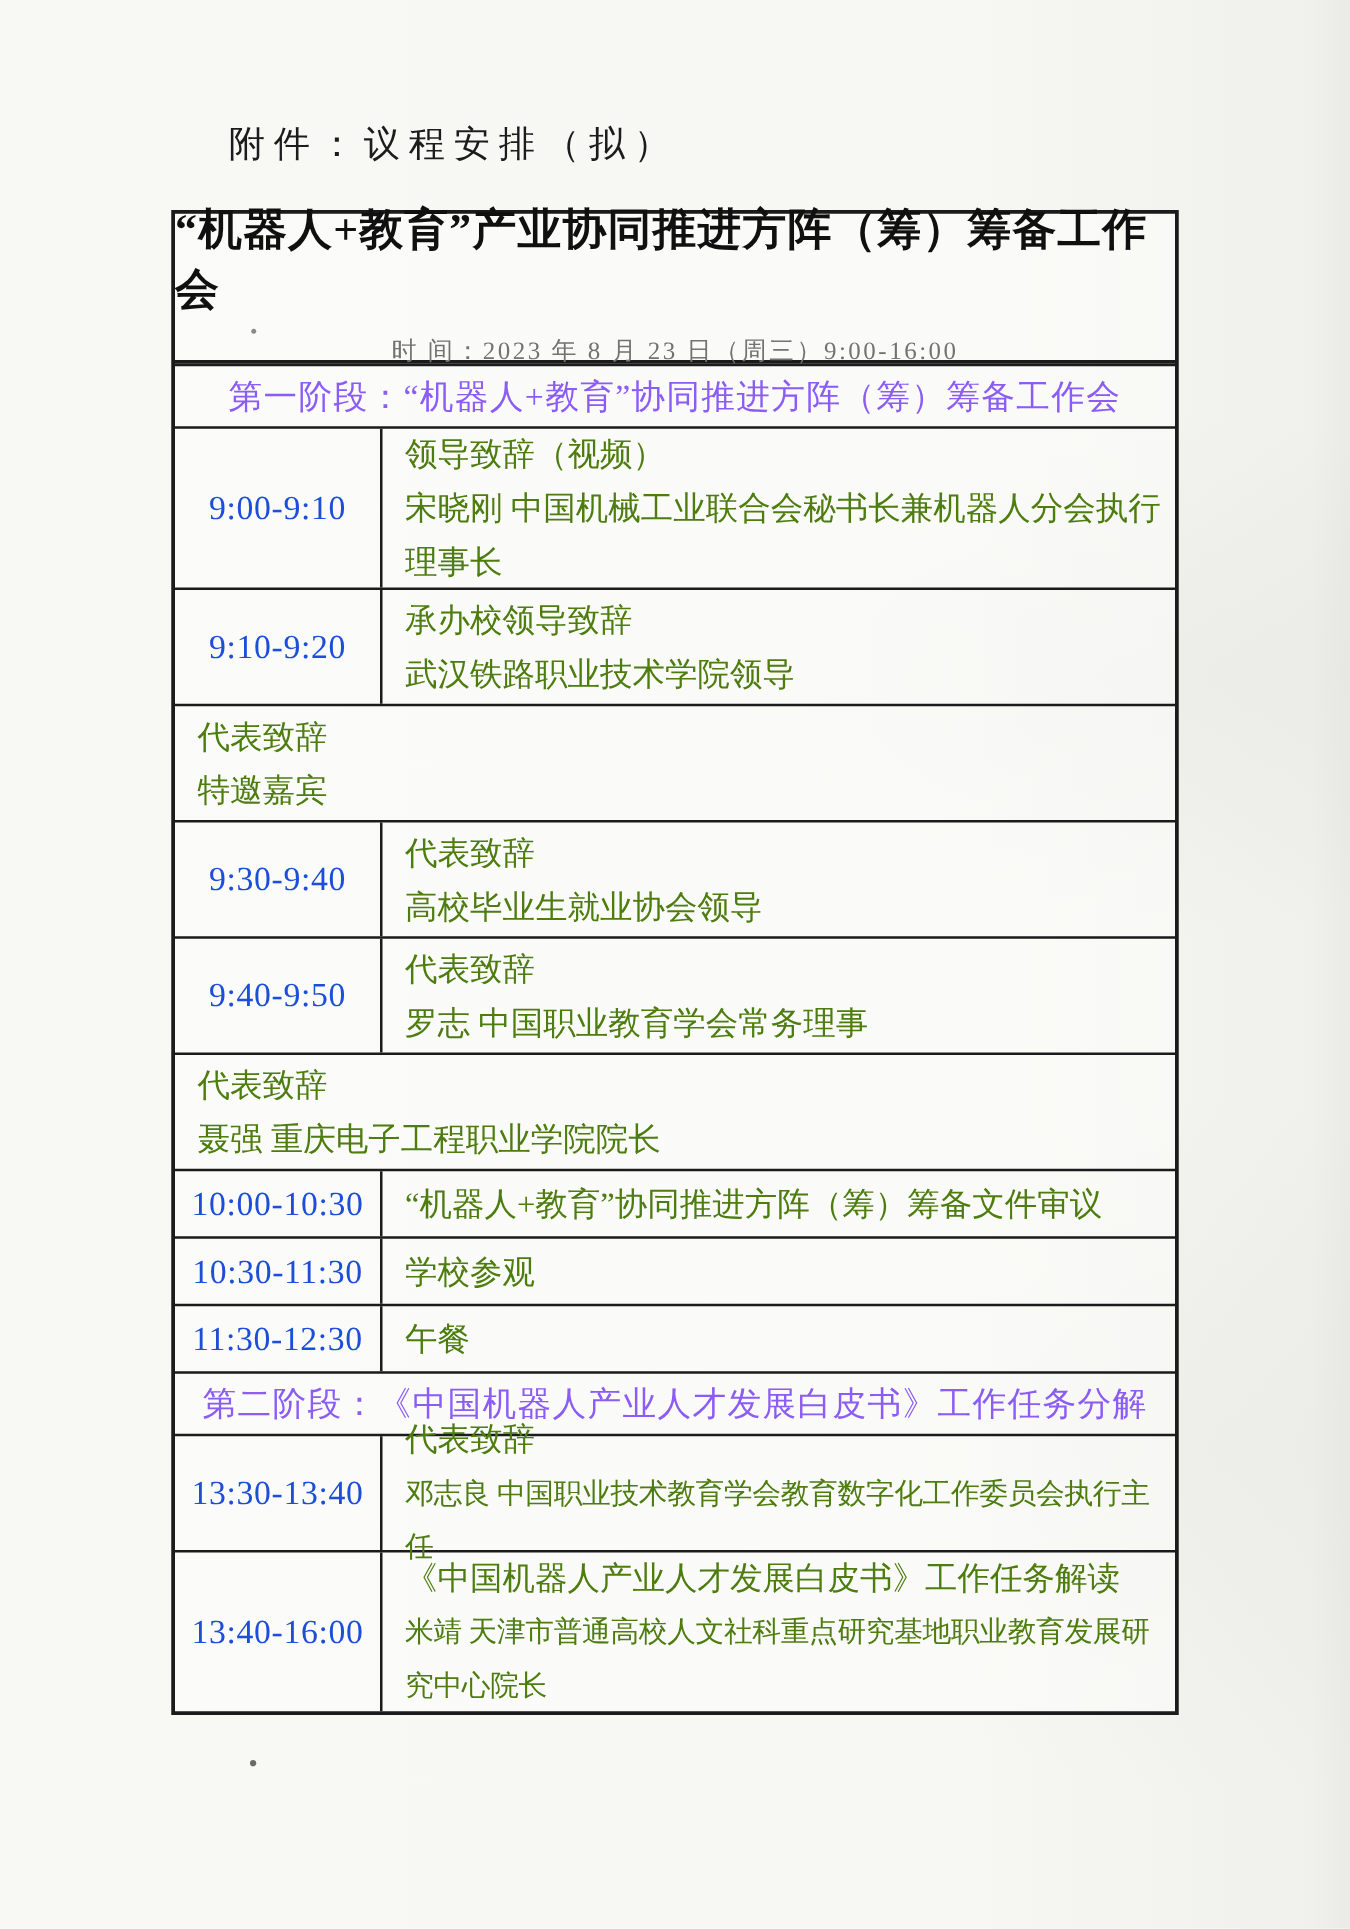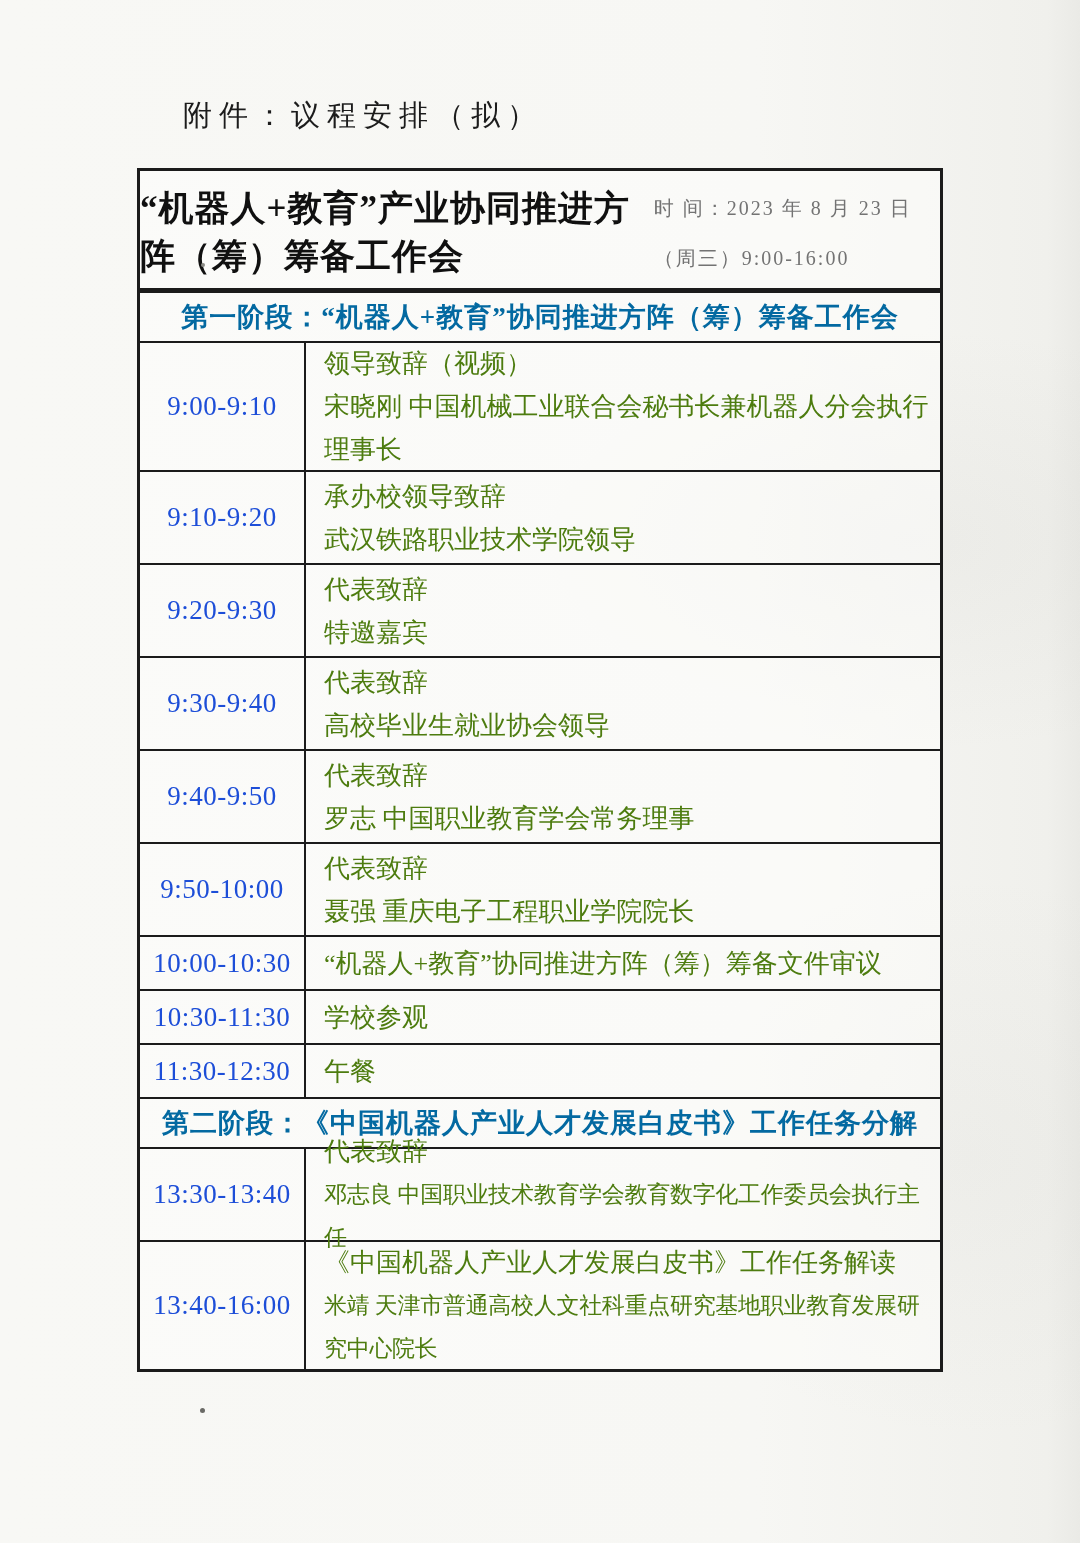--- a/index.html
+++ b/index.html
@@ -28,21 +28,21 @@
   .agenda-table {
     position: absolute;
     left: 137px; top: 168px;
     width: 806px;
     border: 3px solid #1b1b1b;
     background: rgba(253,253,251,0.55);
   }
   .header-block {
     height: 120px;
     border-bottom: 3px solid #1b1b1b;
-    display: flex; flex-direction: row;
+    display: flex; flex-direction: column;
     align-items: center; justify-content: center;
     padding-top: 6px;
   }
   .doc-title {
     font-size: 35px;
     font-weight: bold;
     letter-spacing: 1px;
     line-height: 48px;
     color: #101010;
   }
@@ -51,23 +51,23 @@
     font-weight: normal;
     letter-spacing: 2px;
     line-height: 50px;
     color: #737373;
   }
   .section-row {
     height: 50px;
     border-top: 2px solid #1b1b1b;
     display: flex; align-items: center; justify-content: center;
     font-size: 27px;
-    font-weight: bold;
+    font-weight: normal;
     letter-spacing: 1px;
-    color: #0369a1;
+    color: #8b5cf6;
   }
   .section-row:first-of-type { border-top: none; }
   .agenda-row {
     display: flex;
     border-top: 2px solid #1b1b1b;
   }
   .h1 { height: 54px; }
   .h2 { height: 93px; }
   .h3 { height: 129px; }
   .time-cell {
@@ -132,21 +132,20 @@
 
   <div class="agenda-row h2">
     <div class="time-cell">9:10-9:20</div>
     <div class="content-cell">
       <span>承办校领导致辞</span>
       <span>武汉铁路职业技术学院领导</span>
     </div>
   </div>
 
   <div class="agenda-row h2">
-    <div class="time-cell">9:20-9:30</div>
     <div class="content-cell">
       <span>代表致辞</span>
       <span>特邀嘉宾</span>
     </div>
   </div>
 
   <div class="agenda-row h2">
     <div class="time-cell">9:30-9:40</div>
     <div class="content-cell">
       <span>代表致辞</span>
@@ -156,21 +155,20 @@
 
   <div class="agenda-row h2">
     <div class="time-cell">9:40-9:50</div>
     <div class="content-cell">
       <span>代表致辞</span>
       <span>罗志 中国职业教育学会常务理事</span>
     </div>
   </div>
 
   <div class="agenda-row h2">
-    <div class="time-cell">9:50-10:00</div>
     <div class="content-cell">
       <span>代表致辞</span>
       <span>聂强 重庆电子工程职业学院院长</span>
     </div>
   </div>
 
   <div class="agenda-row h1">
     <div class="time-cell">10:00-10:30</div>
     <div class="content-cell">
       <span>“机器人+教育”协同推进方阵（筹）筹备文件审议</span>

